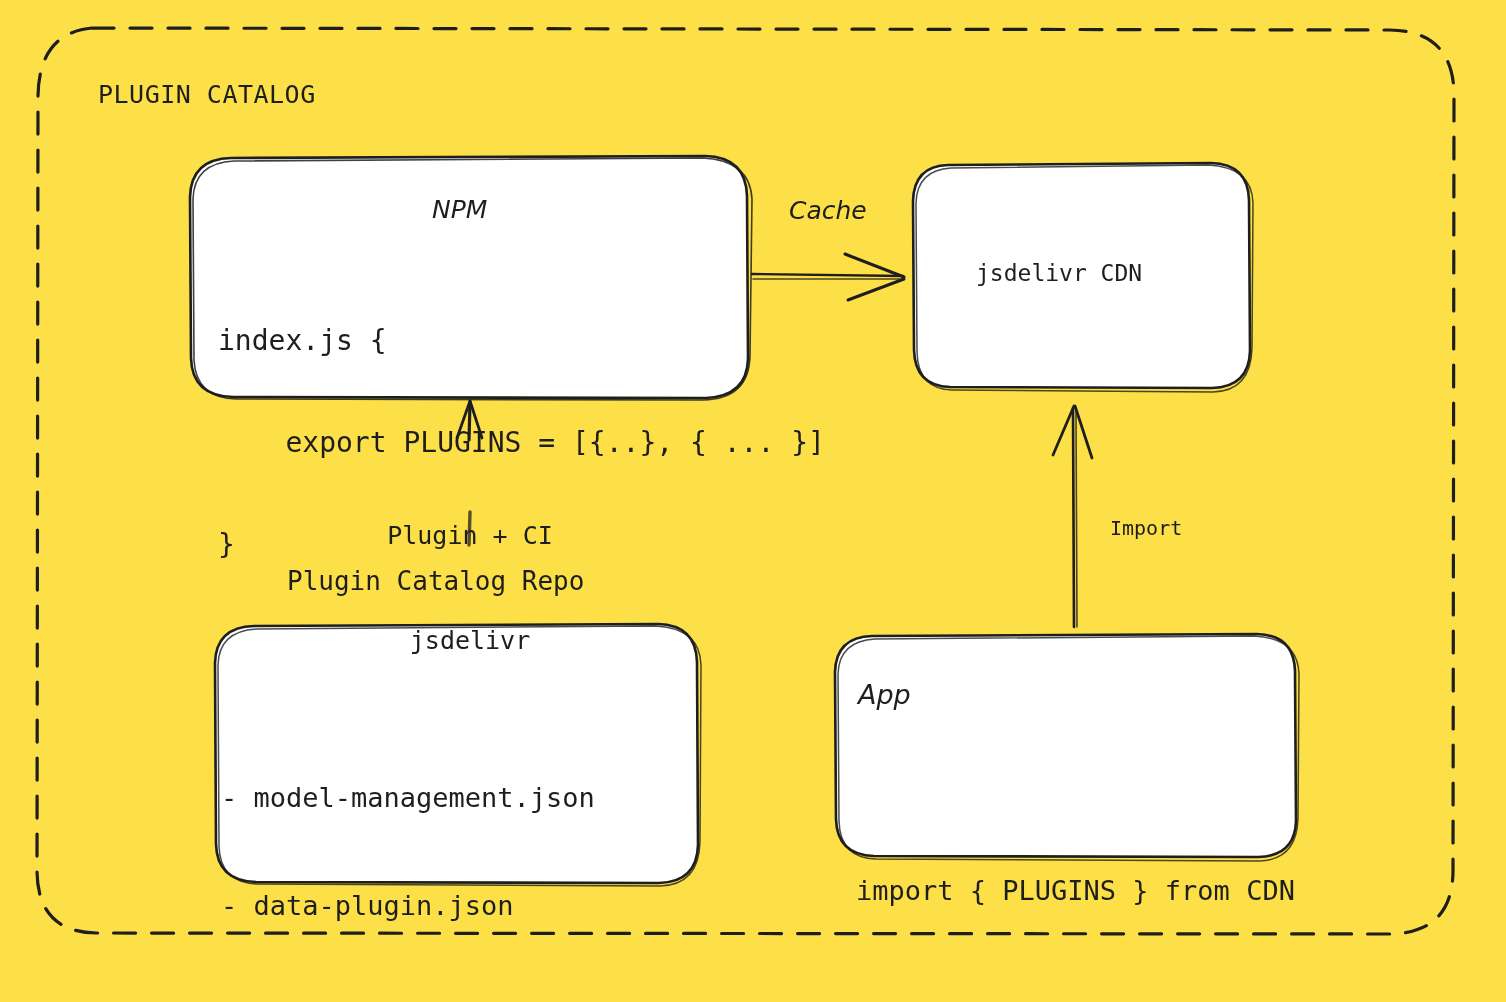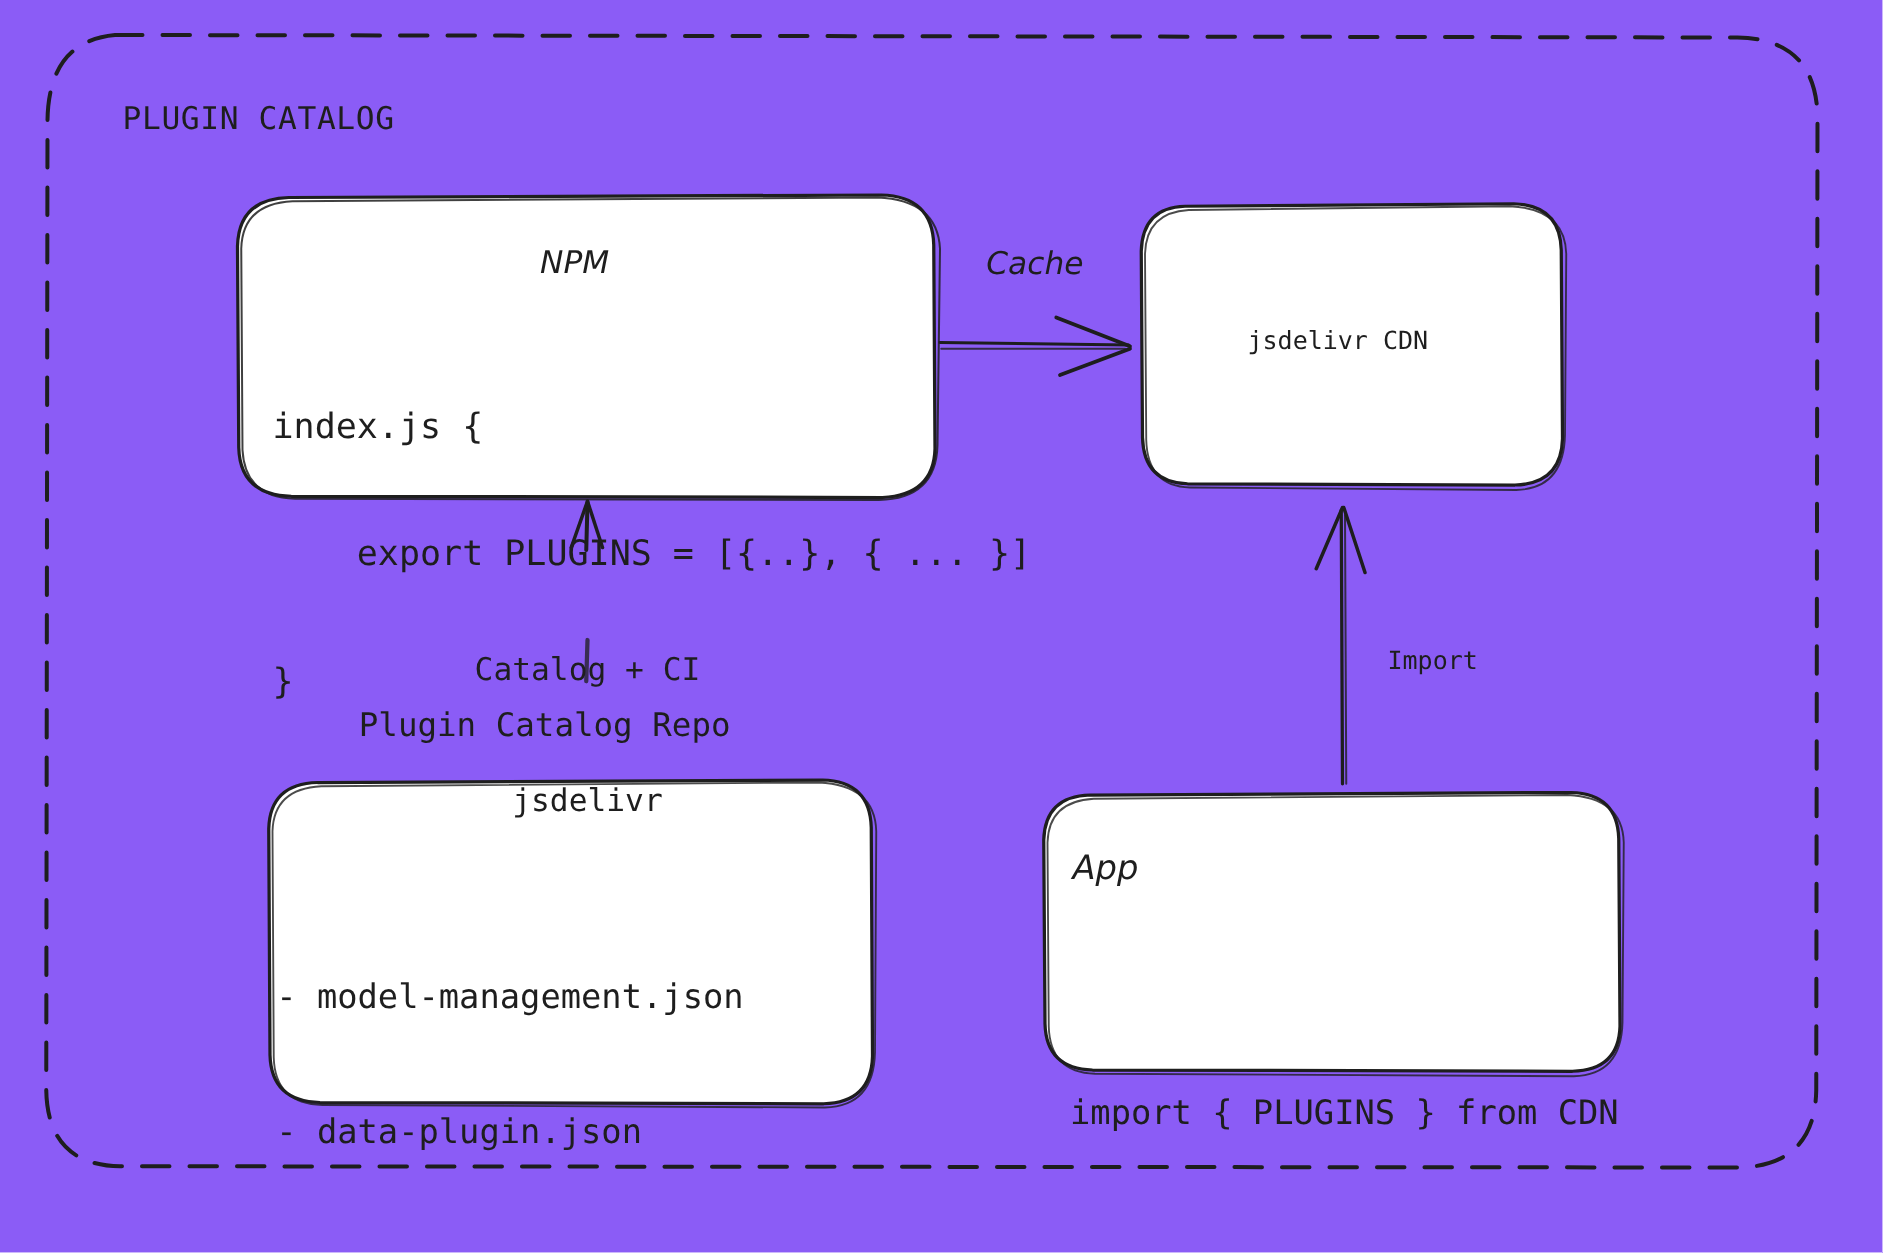--- a/index.html
+++ b/index.html
@@ -4,21 +4,21 @@
 <style>
   html, body {
     margin: 0;
     padding: 0;
     background: #ffffff;
   }
   #canvas {
     position: relative;
     width: 1506px;
     height: 1002px;
-    background: #8b5cf6;
+    background: #fde047;
     overflow: hidden;
     font-family: "DejaVu Sans Mono", "Liberation Mono", monospace;
   }
   svg.layer {
     position: absolute;
     top: 0;
     left: 0;
     width: 1506px;
     height: 1002px;
     pointer-events: none;
@@ -50,23 +50,23 @@
     font-size: 25px;
   }
   #npm-code {
     left: 218px;
     top: 256px;
     font-size: 28px;
     line-height: 34px;
   }
   
   #cdn-title {
-    left: 998px;
+    left: 976px;
     top: 262px;
-    font-size: 20px;
+    font-size: 23px;
   }
   
   #cache-label {
     left: 789px;
     top: 198px;
     font-size: 25px;
   }
   #webpack-label {
     left: 370px;
     top: 448px;
@@ -167,21 +167,21 @@
     <div>index.js {</div>
     <div>    export PLUGINS = [{..}, { ... }]</div>
     <div>}</div>
   </div>
 
   <div class="lbl mono" id="cdn-title">jsdelivr CDN</div>
 
   <div class="lbl sans" id="cache-label">Cache</div>
 
   <div class="lbl mono" id="webpack-label">
-    <div>Catalog + CI</div>
+    <div>Plugin + CI</div>
     <div>jsdelivr</div>
   </div>
 
   <div class="lbl mono" id="import-label">Import</div>
 
   <div class="lbl mono" id="repo-caption">Plugin Catalog Repo</div>
   <div class="lbl mono" id="repo-list">
     <div>- model-management.json</div>
     <div>- data-plugin.json</div>
     <div>...</div>

